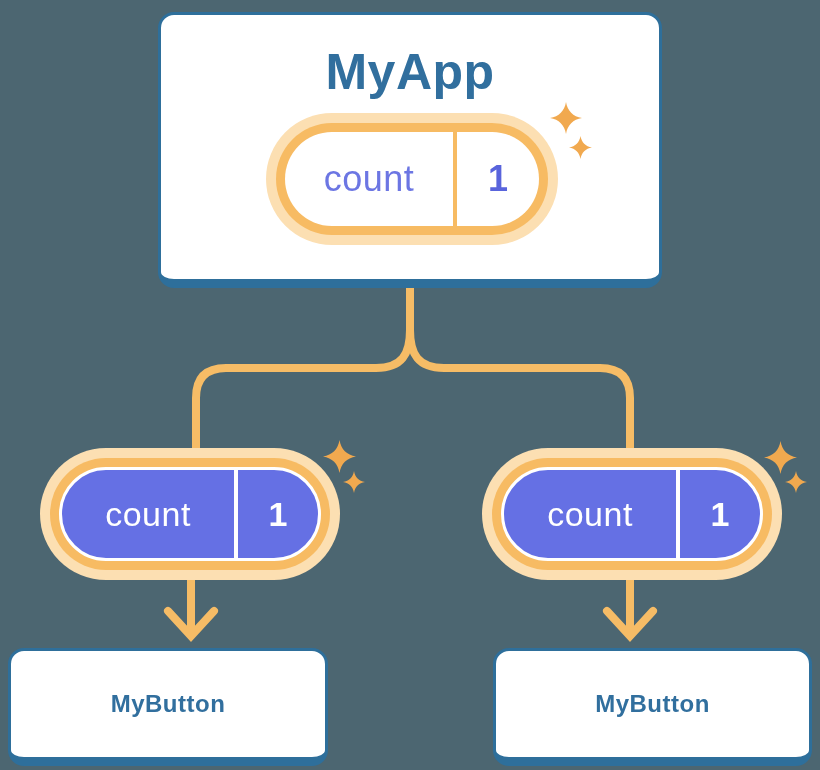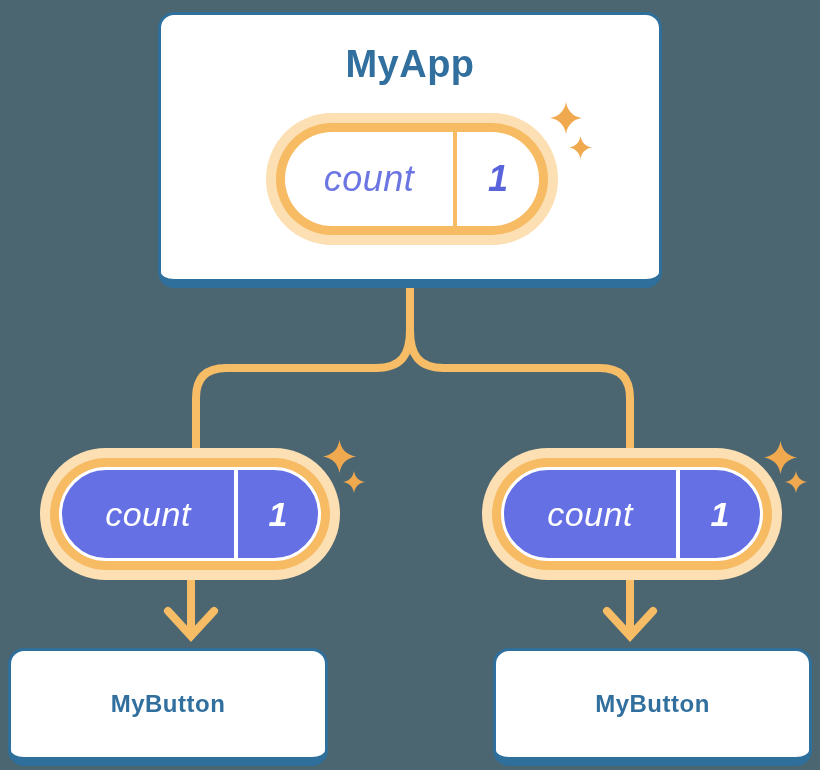--- a/index.html
+++ b/index.html
@@ -11,31 +11,31 @@
   *{margin:0;padding:0;box-sizing:border-box;}
   html,body{width:820px;height:770px;overflow:hidden;}
   body{font-family:"Liberation Sans","DejaVu Sans",sans-serif;}
   #canvas{position:relative;width:820px;height:770px;background:var(--bg);}
 
   svg.overlay{position:absolute;left:0;top:0;width:820px;height:770px;z-index:1;pointer-events:none;}
 
   .card{position:absolute;background:var(--white);border:3px solid var(--card_border);
         border-bottom-width:9px;border-radius:16px;z-index:2;}
   #root-card{left:158px;top:12px;width:504px;height:276px;}
-  .card-title{font-size:38px;font-weight:700;color:var(--title_text);text-align:center;letter-spacing:.5px;}
+  .card-title{font-size:50px;font-weight:700;color:var(--title_text);text-align:center;letter-spacing:.5px;}
   #root-card .card-title{margin-top:28px;}
   .child-card{display:flex;align-items:center;justify-content:center;}
   #left-card{left:8px;top:648px;width:320px;height:118px;}
   #right-card{left:493px;top:648px;width:319px;height:118px;}
   .child-card .card-title{font-size:24px;}
 
   .pill{position:absolute;border-radius:999px;background:var(--glow_orange);padding:10px;z-index:3;}
   .pill .ring{width:100%;height:100%;border-radius:999px;background:var(--ring_orange);padding:9px;}
   .pill .body{width:100%;height:100%;border-radius:999px;background:var(--white);
-              display:flex;align-items:stretch;overflow:hidden;font-style:italic;}
+              display:flex;align-items:stretch;overflow:hidden;}
   #state-pill{left:105px;top:98px;width:292px;height:132px;}  
   .pill .plabel{flex:1;display:flex;align-items:center;justify-content:center;
                 font-size:36px;color:var(--purple_label);letter-spacing:.5px;}
   .pill .pdivider{width:4px;background:var(--ring_orange);}
   .pill .pvalue{width:82px;display:flex;align-items:center;justify-content:center;
                 font-size:36px;font-weight:700;color:var(--purple_value);}
   .pill.purple{position:absolute;}
   .pill.purple .body{background:var(--purple);border:3px solid var(--white);}
   .pill.purple .plabel{color:var(--white);font-size:34px;font-weight:500;}
   .pill.purple .pdivider{background:var(--white);}

